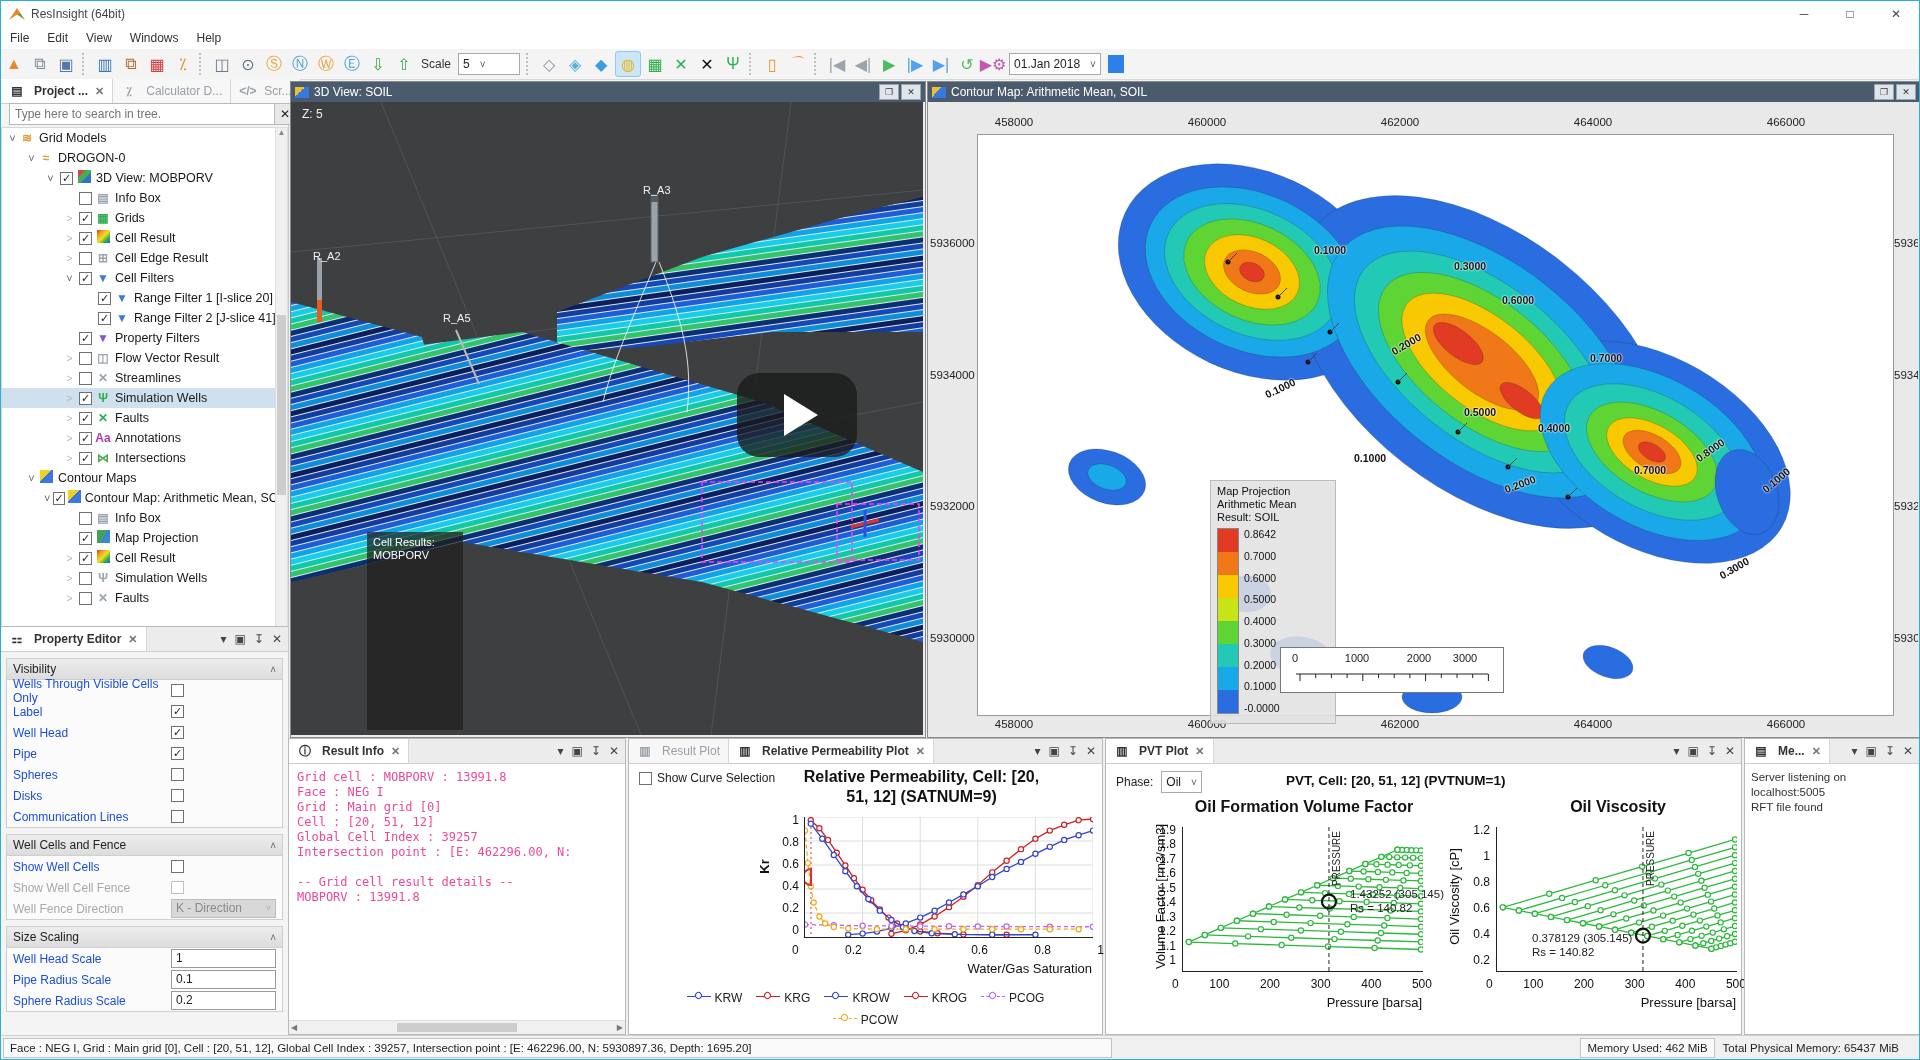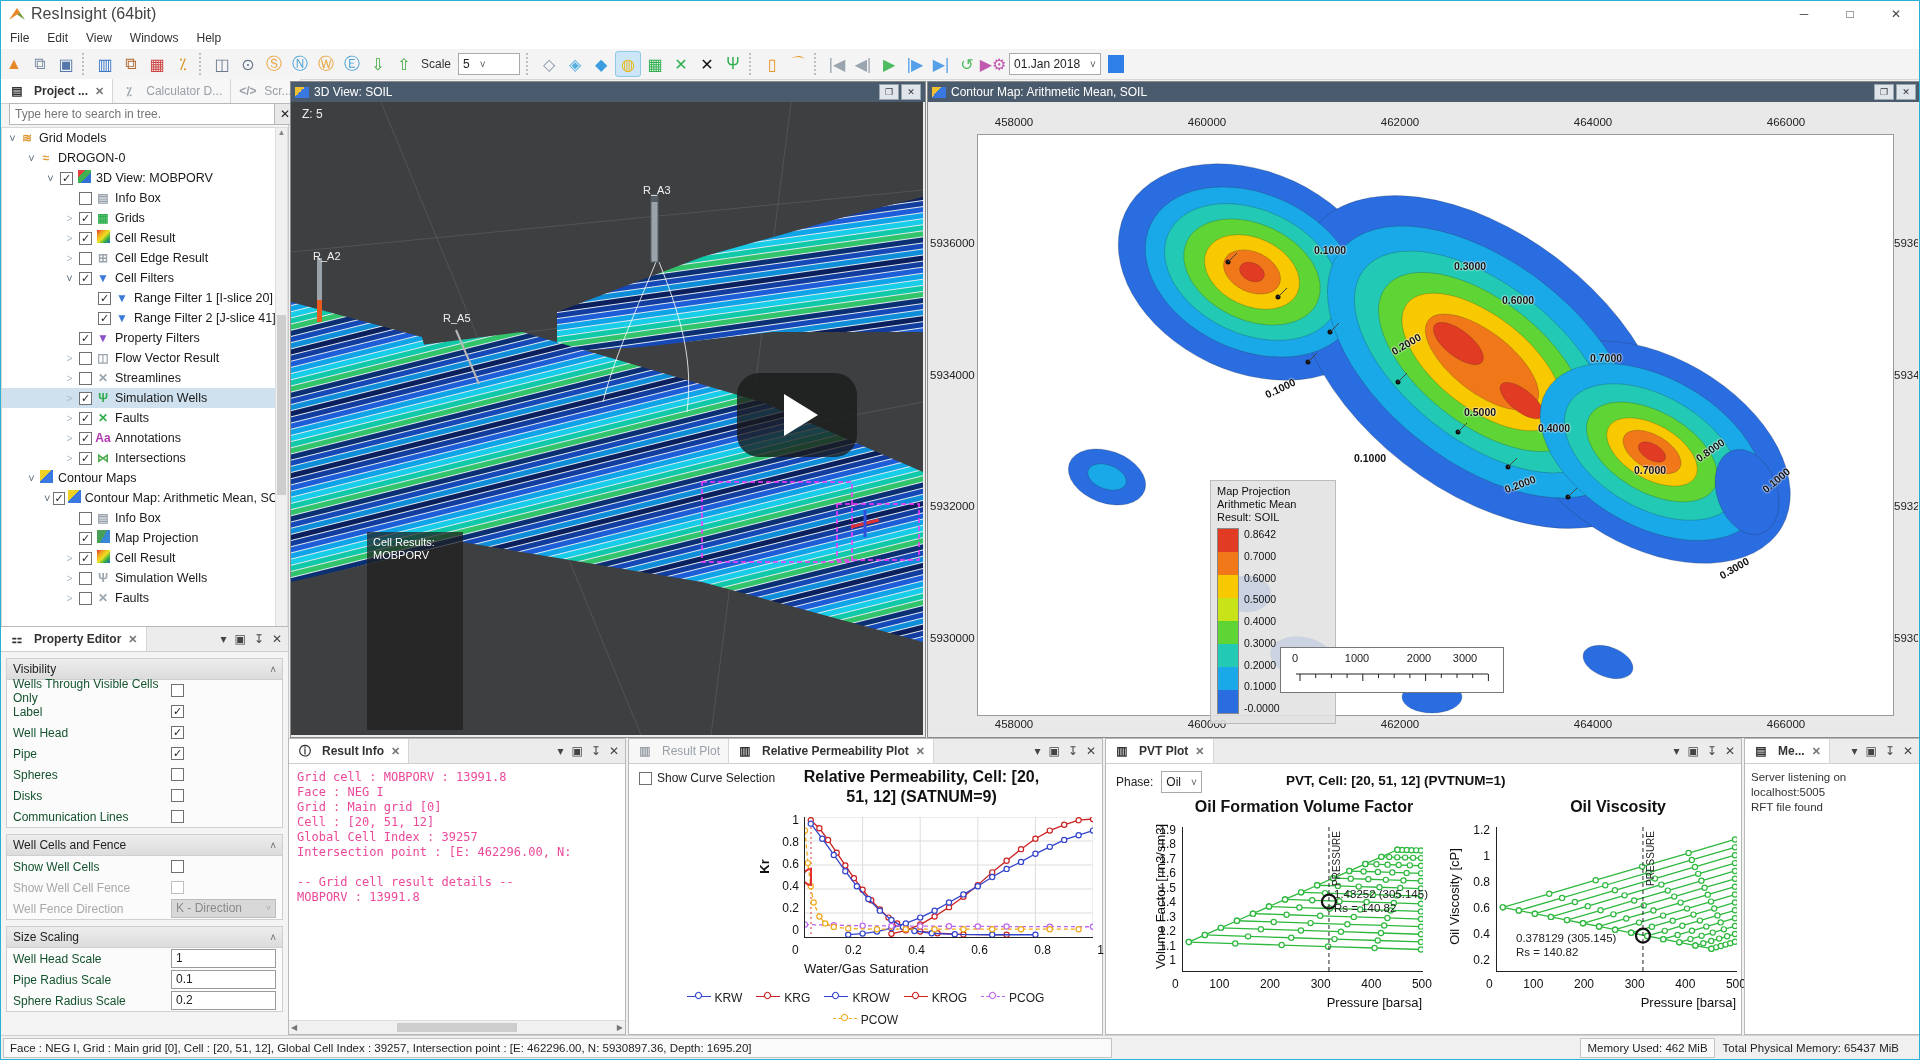--- a/index.html
+++ b/index.html
@@ -2,21 +2,21 @@
 <html><head>
 <meta charset="utf-8">
 <style>
   html,body{margin:0;padding:0;background:#888;}
   #app{position:relative;width:1920px;height:1060px;background:#f0f0f0;
        font-family:"Liberation Sans",sans-serif;font-size:12px;color:#222;
        border:1px solid #29b0d6;box-sizing:border-box;overflow:hidden;}
   
   .titlebar{position:absolute;left:0;top:0;width:100%;height:26px;background:#fff;display:flex;align-items:center;}
   .app-ico{width:16px;height:12px;margin:0 6px 0 8px;background:linear-gradient(135deg,#e8872a 55%,#7a9c3a 55%);clip-path:polygon(0 100%,50% 0,100% 100%,50% 55%);}
-  .app-title{color:#444;font-size:16px;}
+  .app-title{color:#444;font-size:12px;}
   .win-btns{margin-left:auto;display:flex;height:100%;}
   .win-btn{width:46px;height:100%;display:flex;align-items:center;justify-content:center;color:#444;font-size:12px;}
   .menubar{position:absolute;left:0;top:26px;width:100%;height:22px;background:#fff;border-bottom:1px solid #e4e4e4;display:flex;align-items:center;}
   .menu-item{padding:0 9px;color:#333;}
   .toolbar{position:absolute;left:0;top:48px;width:100%;height:30px;background:#f4f4f4;border-bottom:1px solid #d8d8d8;display:flex;align-items:center;overflow:hidden;}
   .tb-sep{width:5px;height:22px;margin:0 3px;border-left:2px dotted #c0c0c0;}
   .tb-ico{width:24px;height:24px;margin:0 1px;display:flex;align-items:center;justify-content:center;font-size:16px;border-radius:3px;}
   .tb-ico.sel{background:#cde6f7;border:1px solid #90c8ea;}
   .tb-label{margin:0 4px;color:#333;}
   .combo{background:#fff;border:1px solid #aaa;height:20px;display:flex;align-items:center;padding:0 4px;margin:0 3px;color:#222;}
@@ -51,21 +51,21 @@
   .ic{display:inline-block;width:13px;height:13px;}
   .ic-view{background:linear-gradient(135deg,#e04040 30%,#40b050 30%,#40b050 60%,#3070d0 60%);}
   .ic-rainbow{background:linear-gradient(135deg,#e03030,#f0a020,#f0e020,#30b040,#2060d0);}
   .ic-contour{background:linear-gradient(135deg,#f0d020 45%,#3878e0 45%);}
   .ic-mapproj{background:linear-gradient(120deg,#48a058 50%,#3888d8 50%);}
   #prop{position:absolute;left:0;top:547px;width:287px;height:409px;background:#f4f4f4;border-top:1px solid #b8b8b8;}
   .pgroup{margin:6px 5px 0 5px;border:1px solid #cfcfcf;background:#fbfbfb;}
   .pghead{height:20px;background:linear-gradient(#ededed,#dcdcdc);border-bottom:1px solid #cfcfcf;display:flex;align-items:center;padding:0 6px;color:#222;}
   .pghead .chev{margin-left:auto;color:#666;font-size:10px;}
   .prow{display:flex;align-items:center;height:19px;padding:1px 6px;}
-  .prow .plabel{width:158px;color:#14532d;}
+  .prow .plabel{width:158px;color:#1d4ed8;}
   .prow .plabel.dis{color:#a8a8a8;}
   .pinput{flex:1;height:17px;background:#fff;border:1px solid #9a9a9a;padding:0 4px;line-height:17px;}
   .psel{flex:1;height:17px;background:#d8d8d8;border:1px solid #bdbdbd;color:#8a8a8a;padding:0 4px;line-height:17px;display:flex;}
   .psel .car{margin-left:auto;font-size:9px;color:#aaa;}
   
   .mdiwin{position:absolute;border:1px solid #8a8a8a;background:#ececec;}
   .mditb{height:20px;background:#4a5b6e;color:#fff;display:flex;align-items:center;padding:0 4px;font-size:12px;}
   .mditb .wico{width:14px;height:11px;margin-right:5px;background:linear-gradient(135deg,#f0c030 40%,#3878e0 40%);}
   .mditb .wbtns{margin-left:auto;display:flex;gap:2px;}
   .mditb .wbtn{width:18px;height:14px;background:#dfe5ea;color:#333;font-size:9px;display:flex;align-items:center;justify-content:center;border:1px solid #9aa5af;}
@@ -114,34 +114,34 @@
   .plot-title{font-weight:bold;font-size:16px;color:#111;text-align:center;line-height:20px;}
   .ticks-col{display:flex;flex-direction:column;justify-content:space-between;align-items:flex-end;font-size:12px;color:#111;}
   .ticks-row{display:flex;justify-content:space-between;font-size:12px;color:#111;}
   .rot{transform:rotate(-90deg);transform-origin:center;white-space:nowrap;}
   #rp-check{position:absolute;left:10px;top:32px;display:flex;align-items:center;gap:5px;font-size:12px;}
   #rp-title{position:absolute;left:120px;top:28px;width:345px;}
   #rp-ylab{position:absolute;left:128px;top:120px;font-size:13px;font-weight:bold;color:#111;}
   #rp-yticks{position:absolute;left:146px;top:74px;height:124px;width:24px;}
   #rp-area{position:absolute;left:175px;top:78px;width:288px;height:120px;border-left:1.5px solid #222;border-bottom:1.5px solid #222;}
   #rp-xticks{position:absolute;left:163px;top:204px;width:312px;}
-  #rp-xlab{position:absolute;left:175px;top:222px;width:288px;text-align:left;font-size:13px;color:#111;}
+  #rp-xlab{position:absolute;left:175px;top:222px;width:288px;text-align:right;font-size:13px;color:#111;}
   .leg-row{position:absolute;width:100%;display:flex;justify-content:center;gap:14px;font-size:12px;align-items:center;}
   .lmark{display:inline-block;width:24px;border-top:1.6px solid;position:relative;top:-2px;}
   .lmark.dash{border-top-style:dashed;}
   .lmark i{position:absolute;left:8px;top:-5px;width:7px;height:7px;border:1.6px solid;border-radius:50%;background:#fff;transform:rotate(45deg);box-sizing:border-box;border-color:inherit;}
   #pvt-phase{position:absolute;left:10px;top:32px;display:flex;align-items:center;gap:5px;}
   #pvt-title{position:absolute;left:180px;top:34px;width:440px;font-weight:bold;font-size:13.5px;color:#111;}
   .pvt-sub{position:absolute;top:58px;width:300px;}
   .pvt-ylab{position:absolute;font-size:13px;color:#111;}
   .pvt-yticks{position:absolute;width:26px;}
   .pvt-area{position:absolute;border-left:1.5px solid #222;border-bottom:1.5px solid #222;}
   .pvt-xticks{position:absolute;}
   .pvt-xlab{position:absolute;text-align:right;font-size:13px;color:#111;}
-  .anno{position:absolute;font-size:11.5px;color:#222;line-height:14px;white-space:nowrap;}
+  .anno{position:absolute;font-size:11.5px;color:#222;line-height:14px;white-space:nowrap;padding-left:16px;}
   .pressure-lb{position:absolute;font-size:10px;color:#222;}
   
   #status{position:absolute;left:0;top:1034px;width:100%;height:24px;background:#f0f0f0;border-top:1px solid #d0d0d0;display:flex;align-items:center;font-size:11.5px;color:#222;}
   #status .cell{border:1px solid #c4c4c4;background:#fafafa;height:18px;line-height:18px;padding:0 6px;margin-left:2px;}
   #status .hint{width:1095px;}
   #status .right{margin-left:auto;display:flex;align-items:center;gap:8px;margin-right:20px;}
   #cyan{position:absolute;left:0;top:1058px;width:100%;height:2px;background:#29b0d6;}
 </style>
 </head>
 <body>

